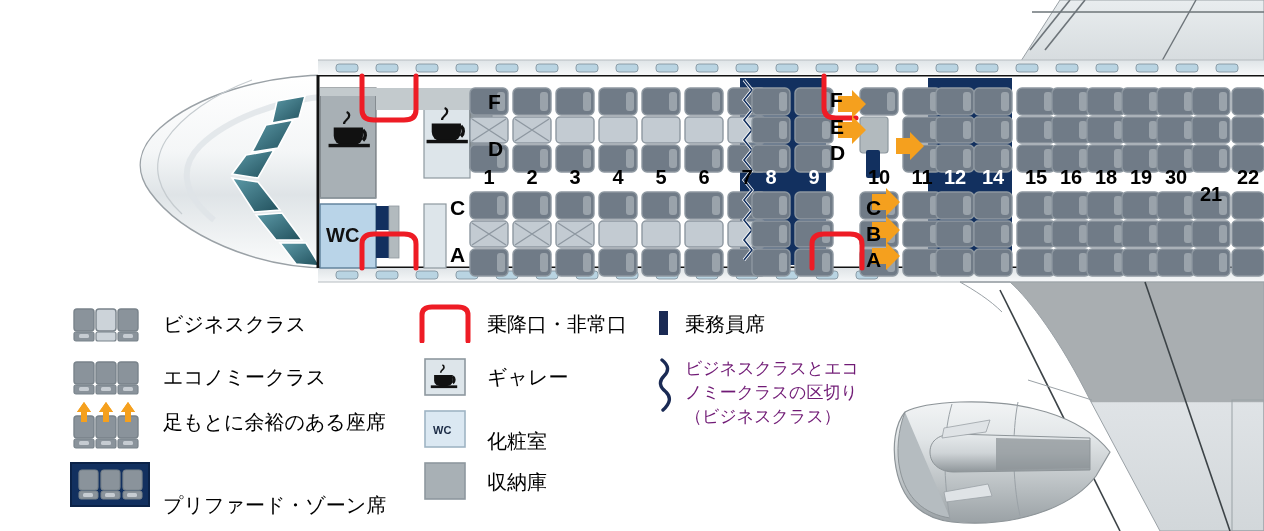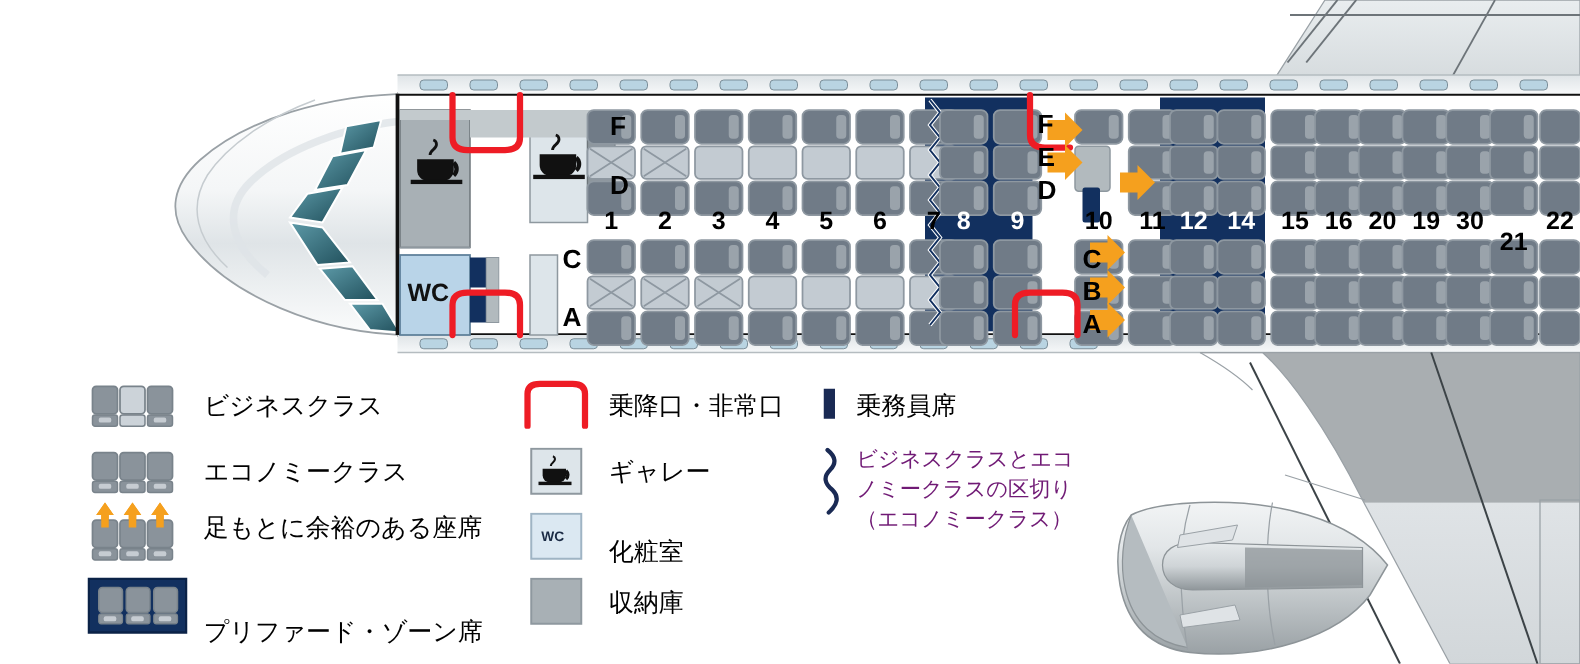--- a/index.html
+++ b/index.html
@@ -599,21 +599,21 @@
   <div class="txt rownum" style="left:685px;top:166px;width:38px;">6</div>
   <div class="txt rownum" style="left:728px;top:166px;width:38px;">7</div>
   <div class="txt rownum onblue" style="left:752px;top:166px;width:38px;">8</div>
   <div class="txt rownum onblue" style="left:795px;top:166px;width:38px;">9</div>
   <div class="txt rownum" style="left:858px;top:166px;width:42px;">10</div>
   <div class="txt rownum" style="left:901px;top:166px;width:42px;">11</div>
   <div class="txt rownum onblue" style="left:934px;top:166px;width:42px;">12</div>
   <div class="txt rownum onblue" style="left:972px;top:166px;width:42px;">14</div>
   <div class="txt rownum" style="left:1016px;top:166px;width:40px;">15</div>
   <div class="txt rownum" style="left:1051px;top:166px;width:40px;">16</div>
-  <div class="txt rownum" style="left:1086px;top:166px;width:40px;">20</div>
+  <div class="txt rownum" style="left:1086px;top:166px;width:40px;">18</div>
   <div class="txt rownum" style="left:1121px;top:166px;width:40px;">19</div>
   <div class="txt rownum" style="left:1156px;top:166px;width:40px;">30</div>
   <div class="txt rownum" style="left:1191px;top:166px;width:40px;margin-top:17px;">21</div>
   <div class="txt rownum" style="left:1228px;top:166px;width:40px;">22</div>
 
   <div class="txt wc-cabin" style="left:326px;top:224px;">WC</div>
 
   <div>
 
     <svg style="position:absolute;left:72px;top:305px;" width="72" height="40">
@@ -708,16 +708,16 @@
     <svg style="position:absolute;left:656px;top:310px;" width="16" height="28">
       <rect x="3" y="1" width="9" height="24" fill="#1a2a54"></rect>
     </svg>
     <div class="txt legend-label" style="left:685px;top:311px;">乗務員席</div>
 
     <svg style="position:absolute;left:654px;top:358px;" width="26" height="56">
       <path d="M8 2 Q18 10 10 18 Q2 26 12 34 Q20 42 9 52" fill="none" stroke="#1a2a54" stroke-width="3.4" stroke-linecap="round"></path>
     </svg>
     <div class="txt legend-note" style="left:685px;top:356px;">ビジネスクラスとエコ</div>
     <div class="txt legend-note" style="left:685px;top:380px;">ノミークラスの区切り</div>
-    <div class="txt legend-note" style="left:685px;top:404px;">（エコノミークラス）</div>
+    <div class="txt legend-note" style="left:685px;top:404px;">（ビジネスクラス）</div>
   </div>
 
 </div>
 
 </body></html>

